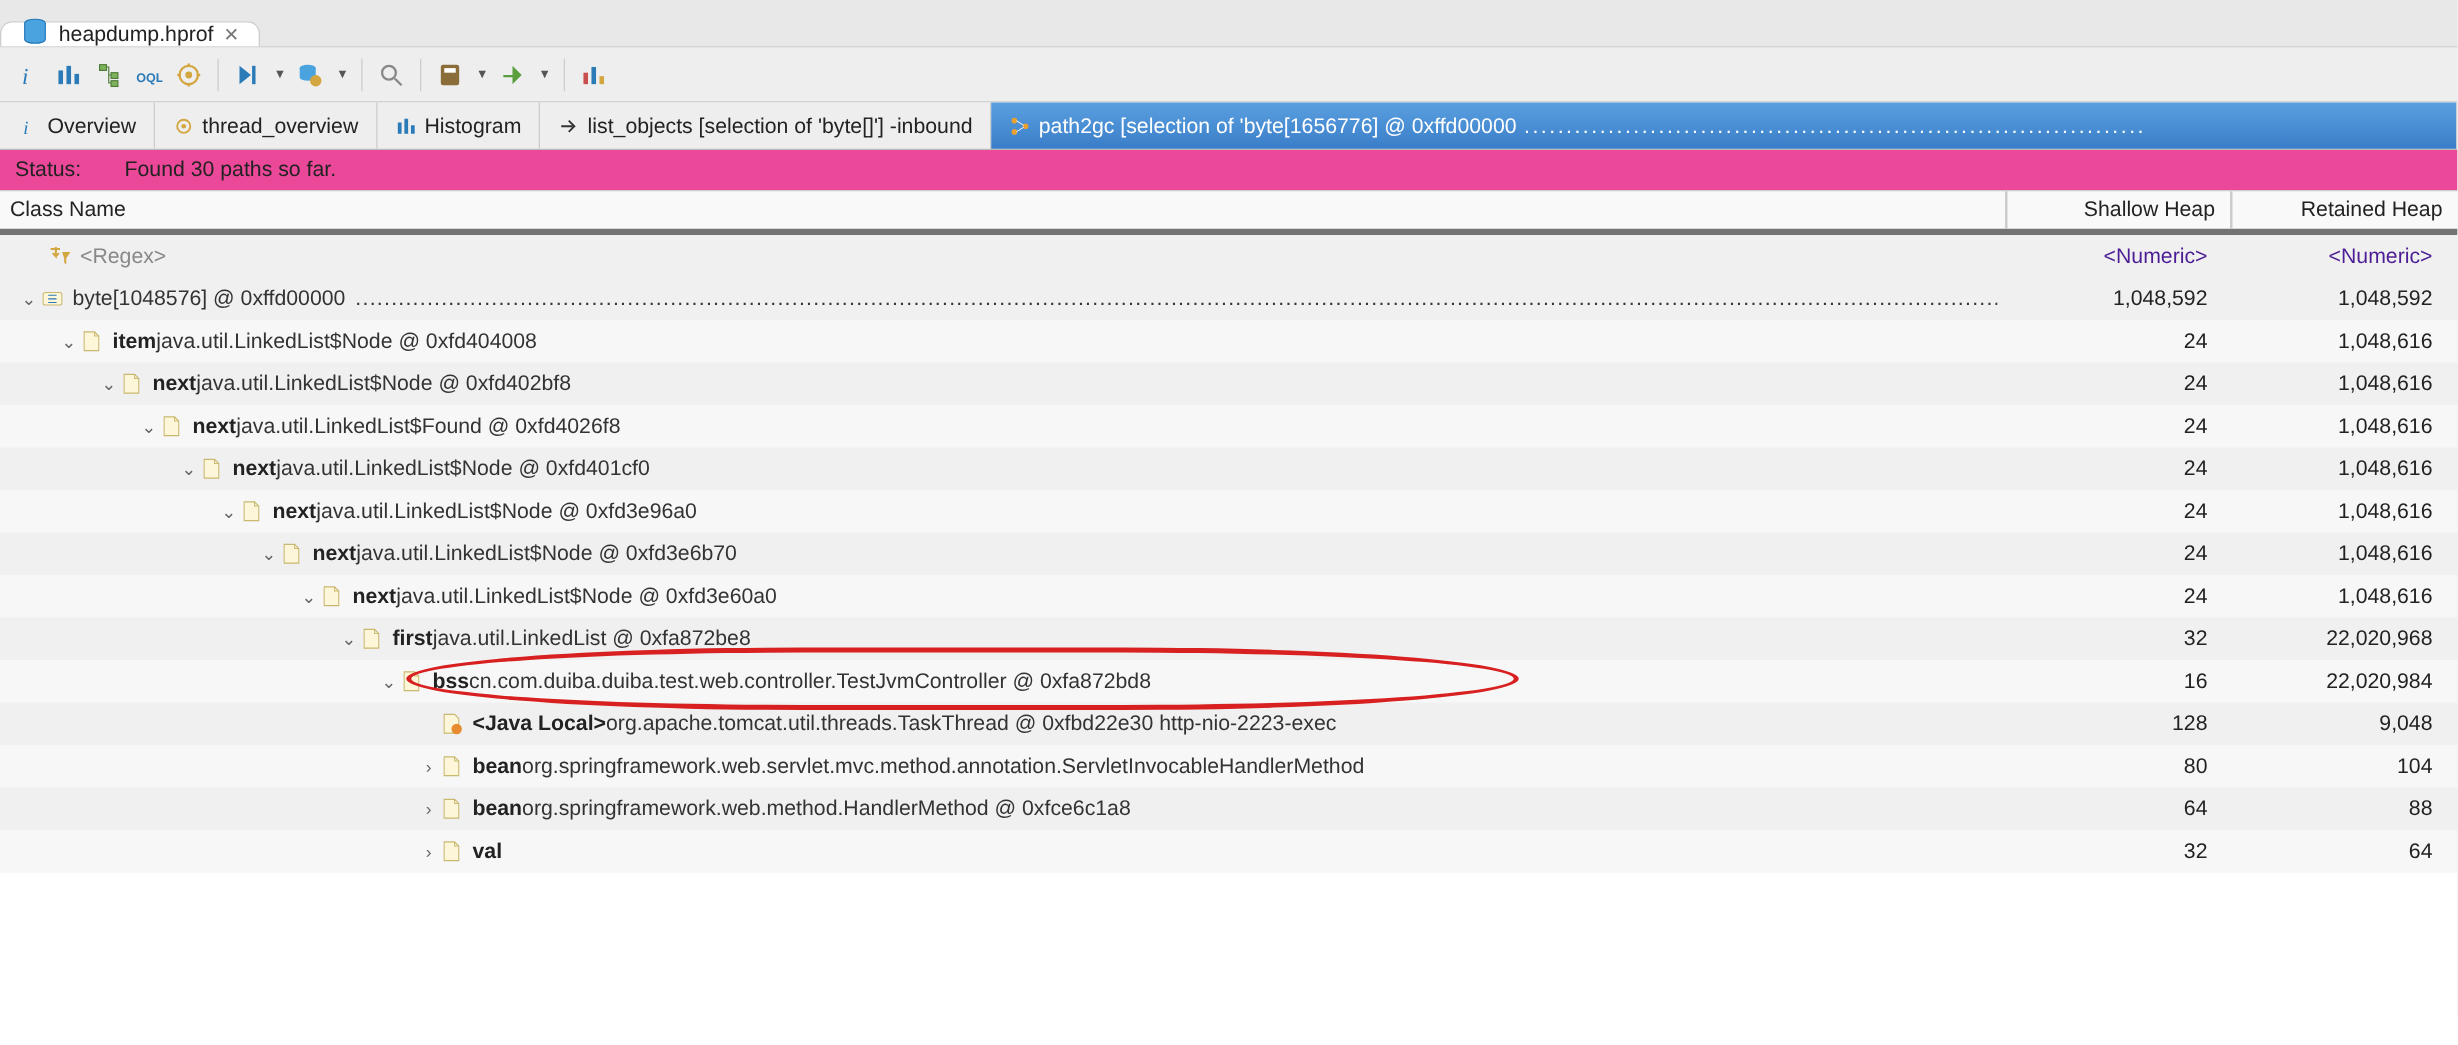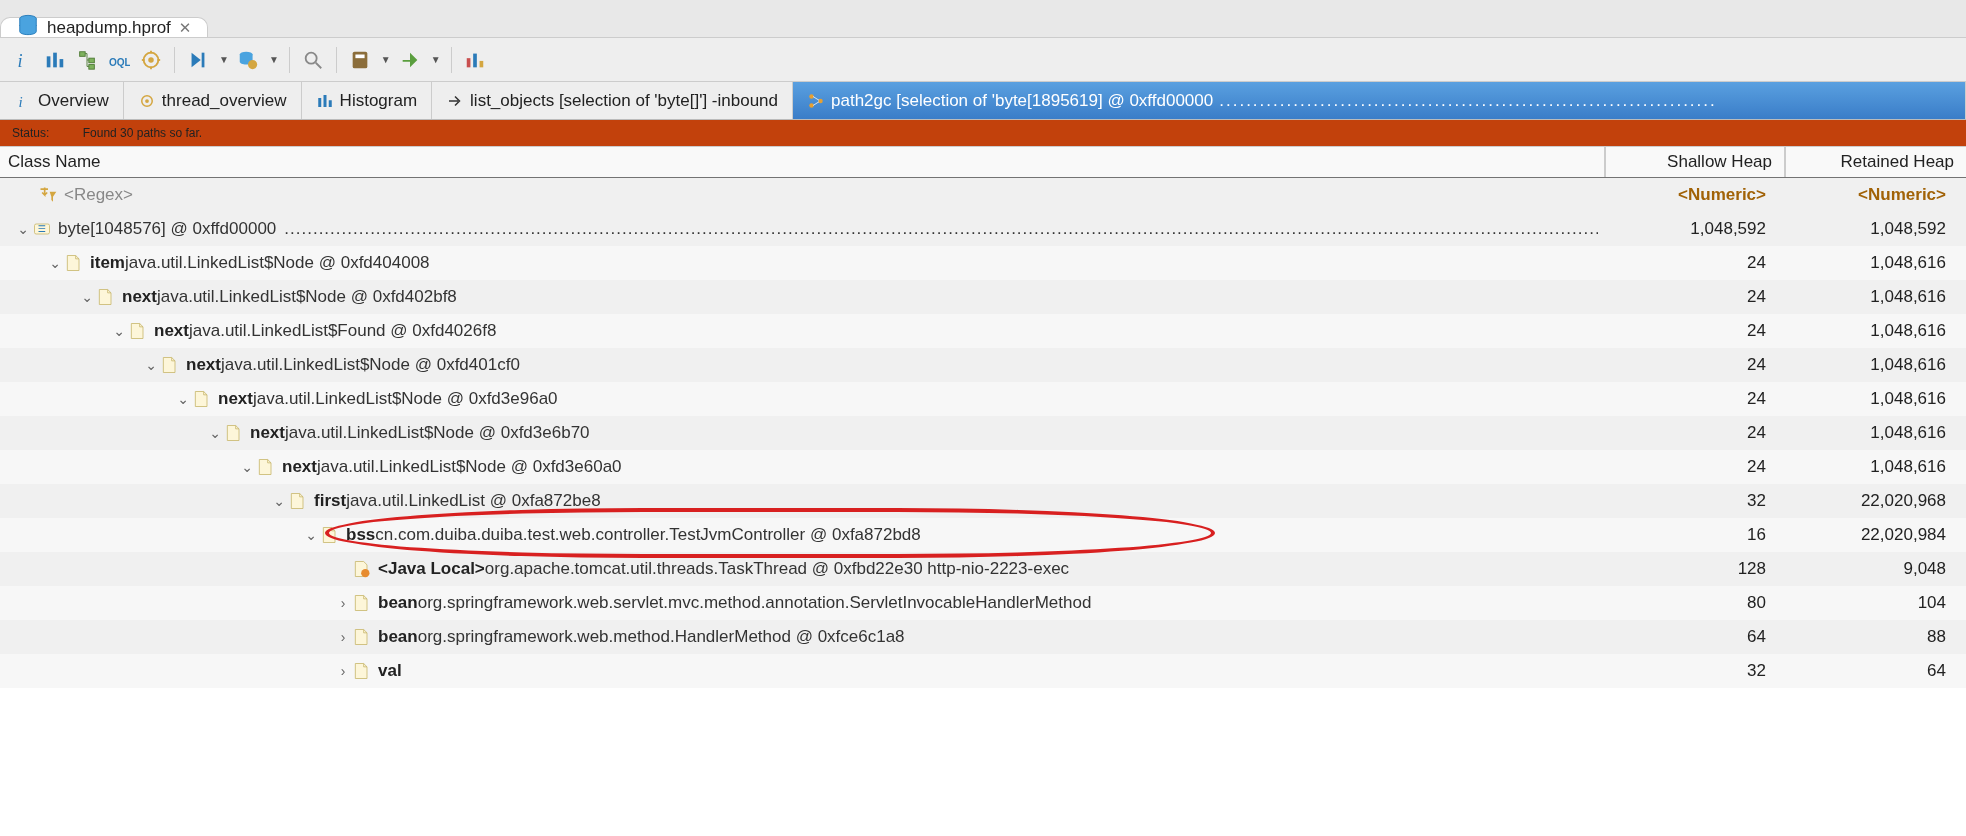--- a/index.html
+++ b/index.html
@@ -19,42 +19,42 @@
 .dropdown-arrow { font-size: 10px; color: #555; margin-left: 2px; }
 
 
 .subtabs { display: flex; background: #eee; border-bottom: 1px solid #bbb; height: 38px; align-items: stretch; }
 .subtab { display: flex; align-items: center; gap: 6px; padding: 0 14px; border-right: 1px solid #ccc; cursor: pointer; white-space: nowrap; }
 .subtab.active { background: linear-gradient(#5aa0e0, #3a7dc8); color: #fff; flex: 1; }
 .subtab .mini-icon { width: 18px; height: 18px; display: inline-flex; align-items: center; justify-content: center; }
 .filler-dots { letter-spacing: 2px; overflow: hidden; color: #fff; }
 
 
-.status-bar { padding: 6px 12px; background: #c2410c; font-size: 12px; }
+.status-bar { padding: 6px 12px; background: #ec4899; font-size: 17px; }
 .status-bar .label { margin-right: 30px; }
 
 
-.table-header { display: flex; background: #f9f9f9; border-top: 1px solid #ccc; border-bottom: 1px solid #737373; font-size: 17px; }
+.table-header { display: flex; background: #f9f9f9; border-top: 1px solid #ccc; border-bottom: 5px solid #737373; font-size: 17px; }
 .table-header .col-name { flex: 1; padding: 5px 8px; border-right: 2px solid #ccc; }
 .table-header .col-num { width: 180px; padding: 5px 12px; text-align: right; border-right: 2px solid #ccc; }
 .table-header .col-num:last-child { border-right: none; }
 
 
 .rows {}
 .row { display: flex; align-items: center; height: 34px; font-size: 17px; position: relative; }
 .row:nth-child(even) { background: #f7f7f7; }
 .row .cell-name { flex: 1; display: flex; align-items: center; padding-right: 8px; overflow: hidden; white-space: nowrap; }
 .row .cell-num { width: 180px; text-align: right; padding-right: 20px; }
 .expander { width: 18px; text-align: center; color: #666; cursor: pointer; user-select: none; font-size: 14px; flex: none; }
 .indent { display: inline-block; flex: none; }
 .row-icon { width: 20px; height: 20px; margin-right: 6px; flex: none; }
 .bold { font-weight: bold; }
 .clsdetail { color: #333; }
 .placeholder { color: #888; }
-.numeric-ph { color: #a16207; font-weight: bold; }
+.numeric-ph { color: #4c1d95; }
 .dots-fill { color: #333; letter-spacing: 1px; overflow: hidden; }
 .bottom-gap { height: 240px; background: #fff; }
 
 
 .red-circle {
   position: absolute;
   left: 325px;
   top: -10px;
   width: 890px;
   height: 50px;
@@ -203,21 +203,21 @@
   </div>
   <div class="subtab active">
     <span class="mini-icon">
         <svg viewBox="0 0 24 24" width="18" height="18">
           <circle cx="6" cy="6" r="3" fill="#e8a030"></circle>
           <circle cx="6" cy="18" r="3" fill="#e8a030"></circle>
           <circle cx="18" cy="12" r="3" fill="#e8a030"></circle>
           <path d="M8 6 L16 11 M8 18 L16 13" stroke="#fff"></path>
         </svg>
       </span>
-    <span>path2gc  [selection of 'byte[1895619] @ 0xffd00000</span>
+    <span>path2gc  [selection of 'byte[1656776] @ 0xffd00000</span>
     <span class="filler-dots">..........................................................................</span>
   </div>
 </div>
 
 <div class="status-bar">
   <span class="label">Status:</span>
   <span>Found 30 paths so far.</span>
 </div>
 
 <div class="table-header">

